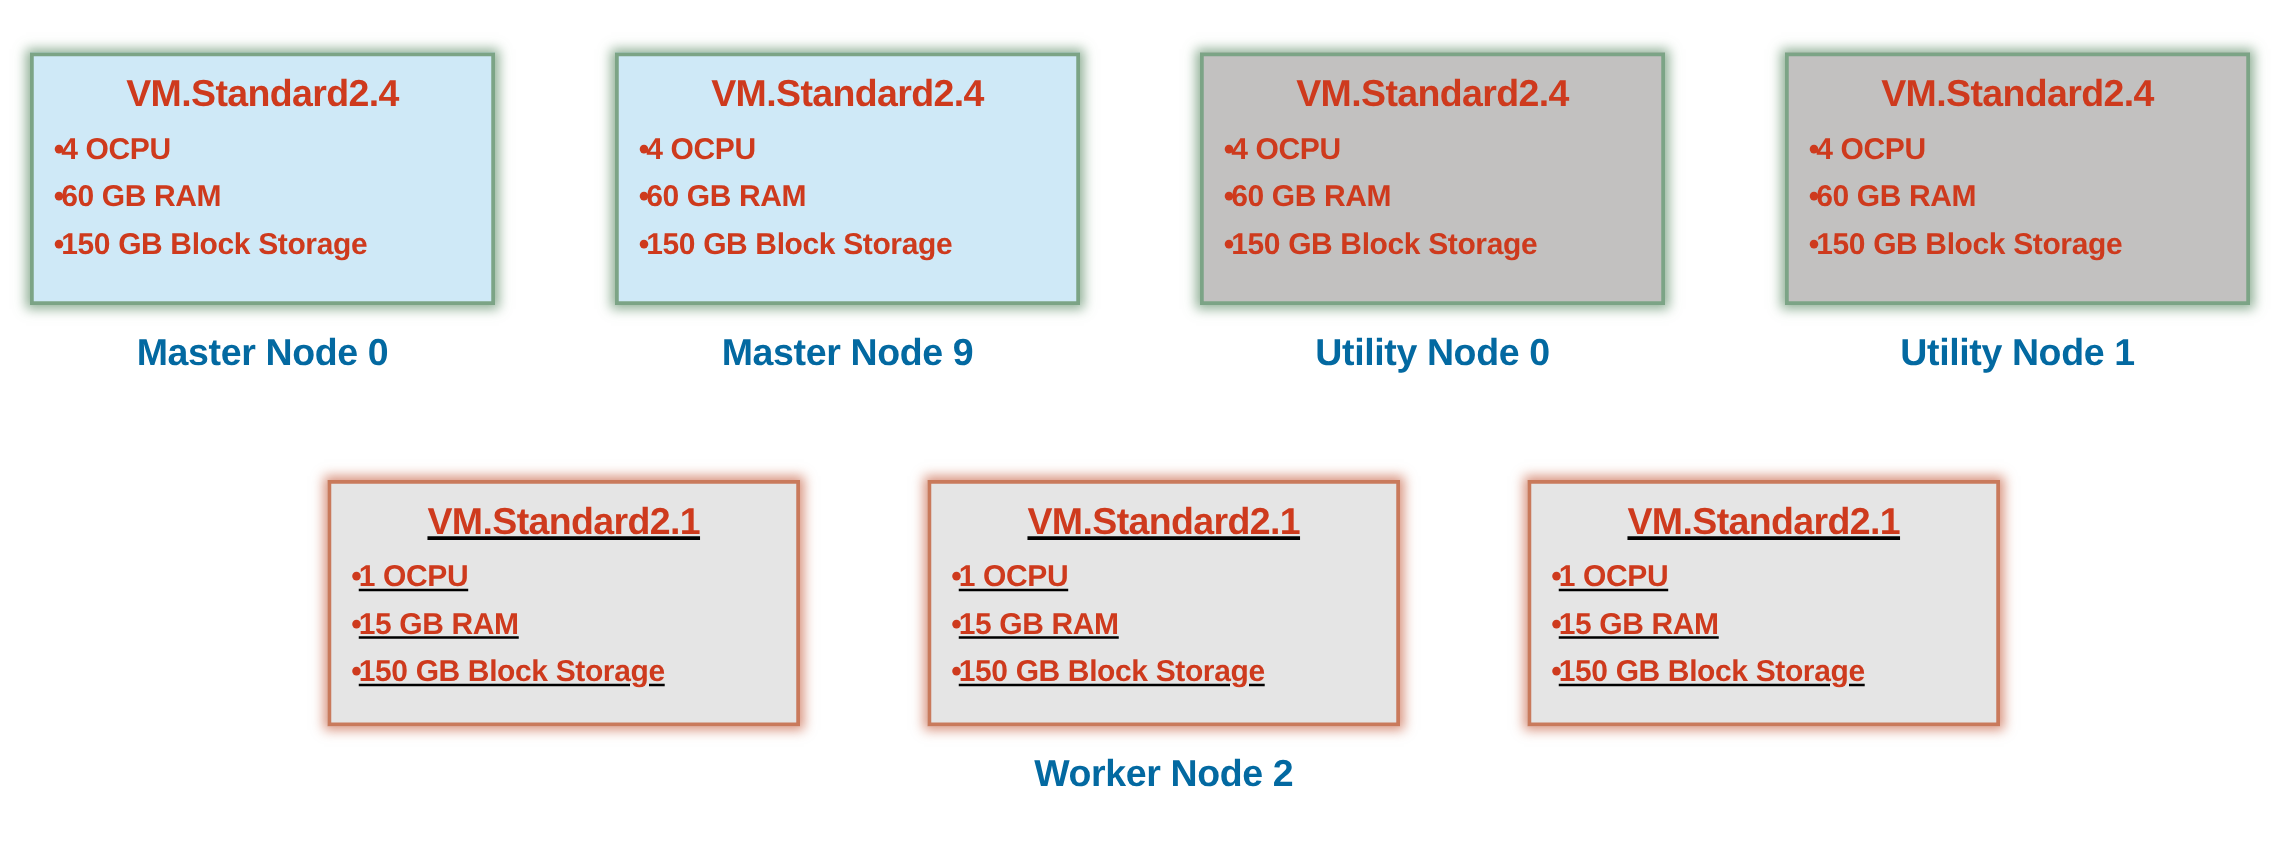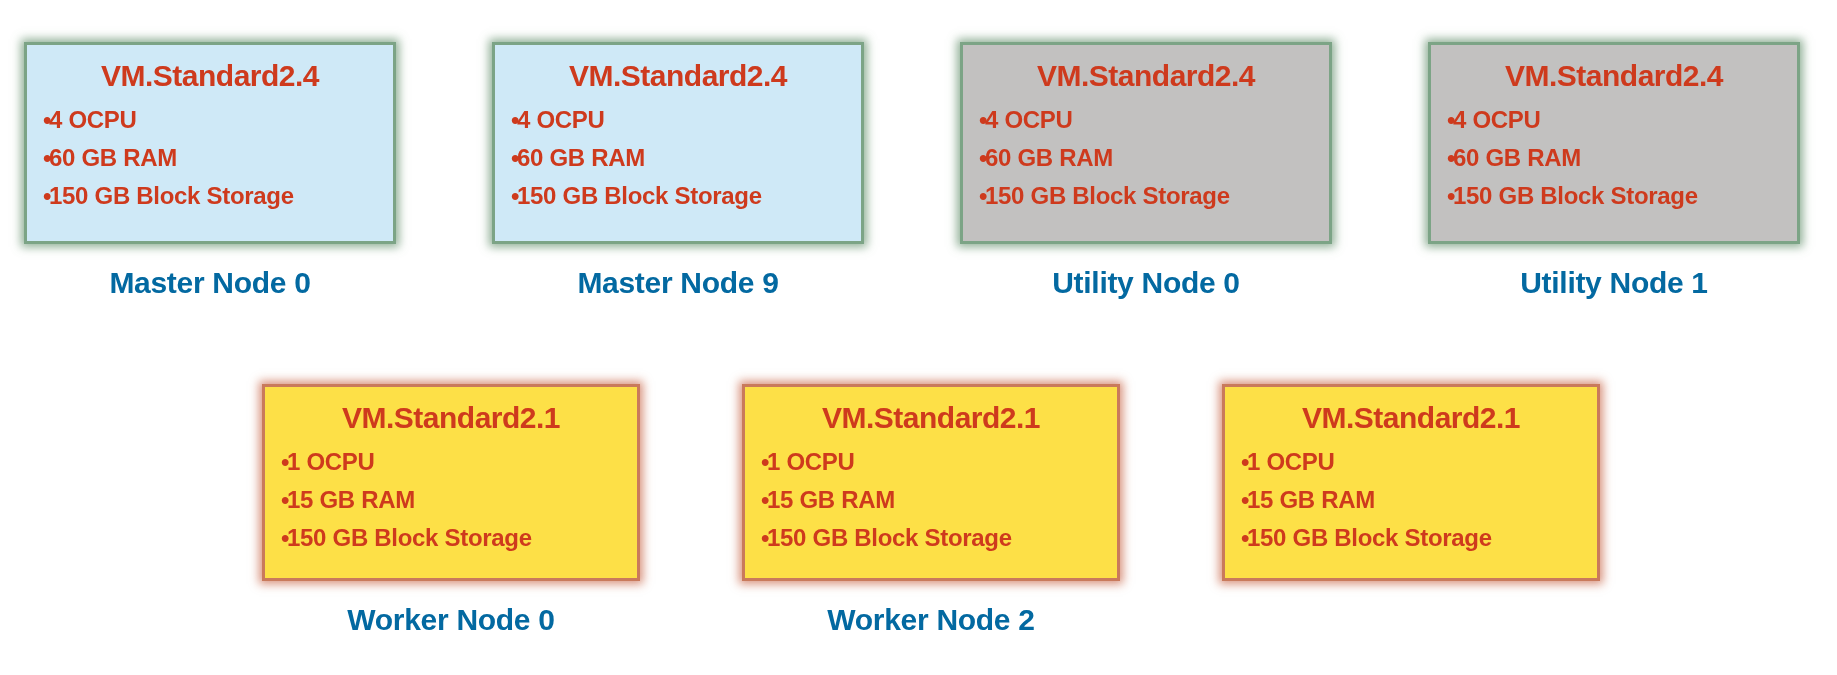--- a/index.html
+++ b/index.html
@@ -28,21 +28,21 @@
   .box.greenline {
     border-color: #7ca486;
     box-shadow: 0 0 9px 3px rgba(106, 148, 114, 0.75);
   }
   .box.redline {
     border-color: #c97a5c;
     box-shadow: 0 0 9px 3px rgba(195, 88, 55, 0.65);
   }
   .fill-blue  { background: #cfe9f7; }
   .fill-gray  { background: #c2c1c0; }
-  .fill-tan   { background: #fde047; }
+  .fill-tan   { background: #e5e5e5; text-decoration: underline; }
 
   .box-title {
     margin-top: 13px;
     text-align: center;
     font-size: 30px;
     font-weight: bold;
     letter-spacing: -0.5px;
     color: #ce3a1d;
     line-height: 36px;
   }
@@ -142,21 +142,20 @@
 
   <div class="card row2 p4">
     <div class="box redline fill-tan">
       <div class="box-title">VM.Standard2.1</div>
       <ul class="specs">
         <li>1 OCPU</li>
         <li>15 GB RAM</li>
         <li>150 GB Block Storage</li>
       </ul>
     </div>
-    <div class="node-label">Worker Node 0</div>
   </div>
 
   <div class="card row2 p5">
     <div class="box redline fill-tan">
       <div class="box-title">VM.Standard2.1</div>
       <ul class="specs">
         <li>1 OCPU</li>
         <li>15 GB RAM</li>
         <li>150 GB Block Storage</li>
       </ul>

